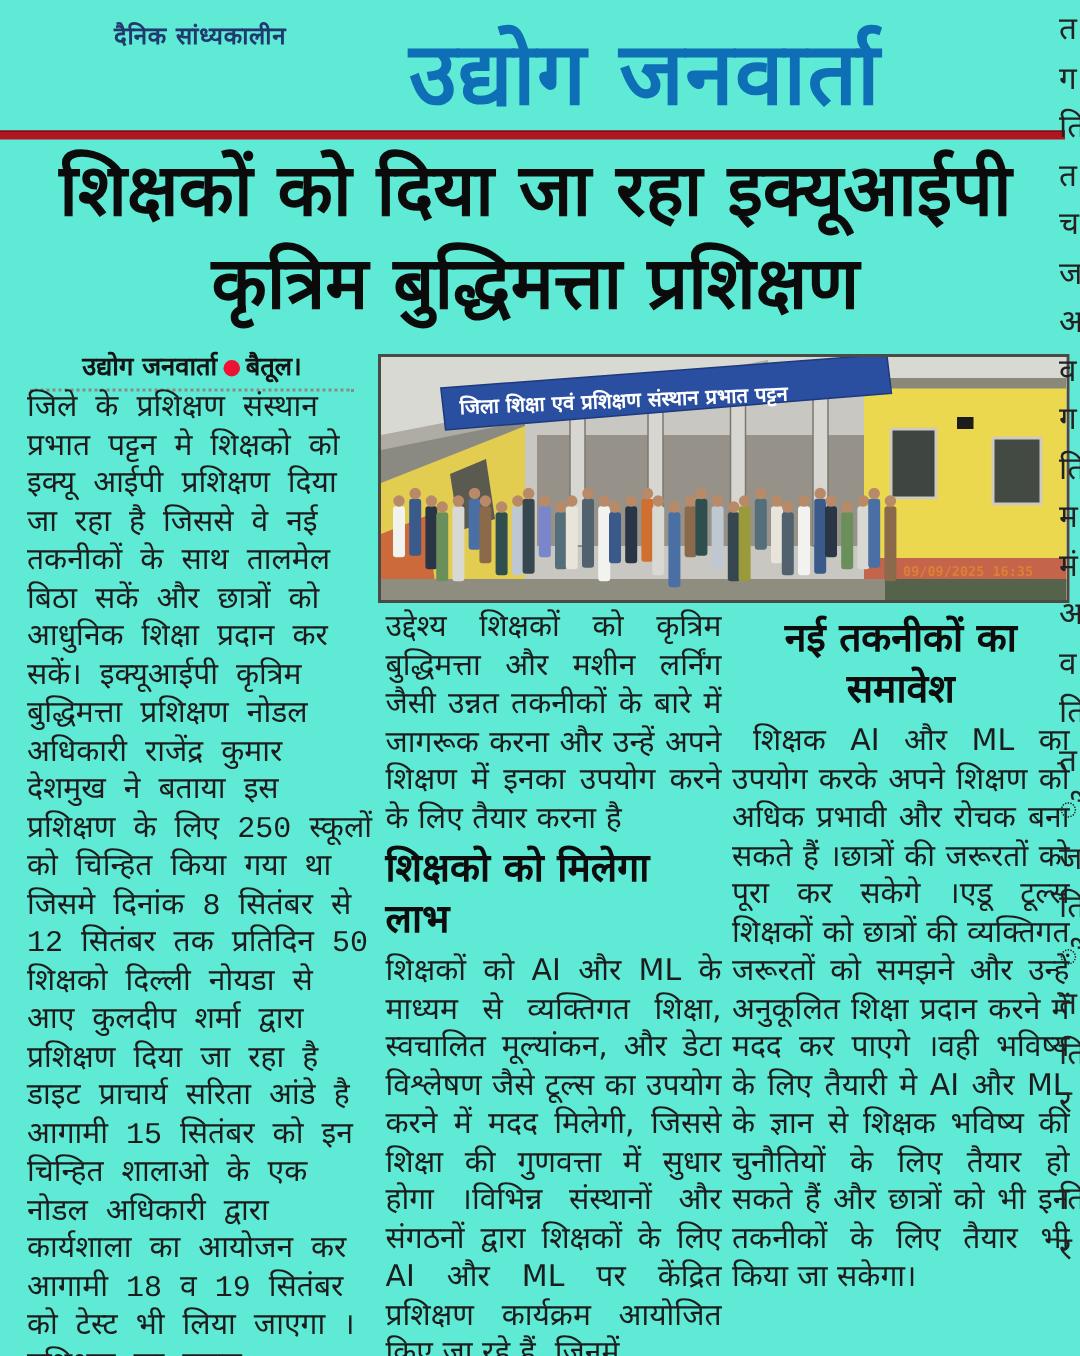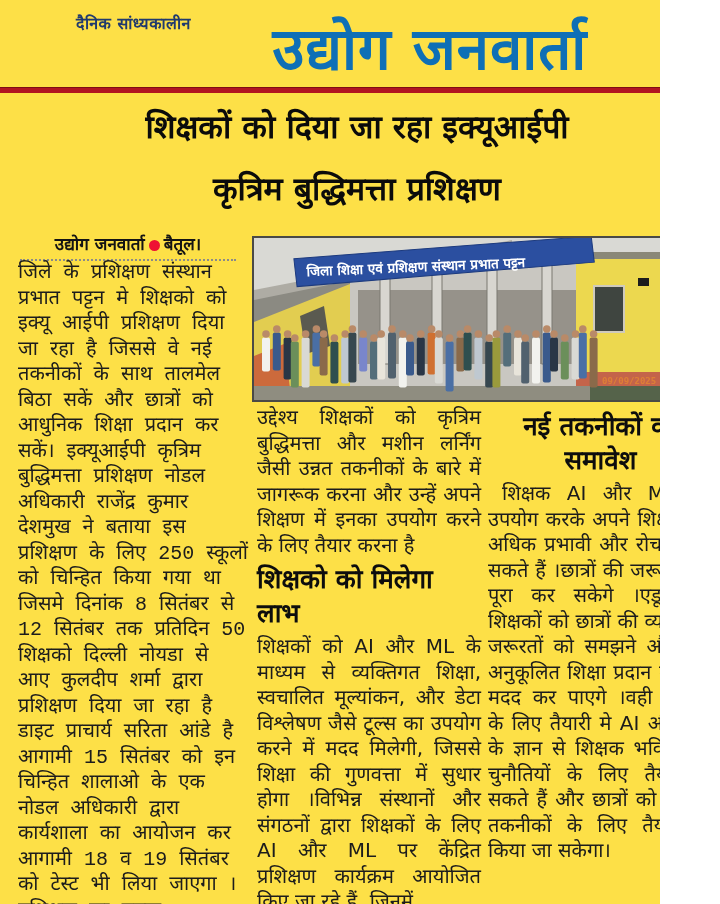--- a/index.html
+++ b/index.html
@@ -1,37 +1,37 @@
 <!DOCTYPE html>
 <html><head>
 <meta charset="utf-8">
 <style>
   html,body{margin:0;padding:0;}
   .page{
-    position:relative;width:660px;height:904px;background:#fde047;
+    position:relative;width:720px;height:904px;background:#5eead4;
     overflow:hidden;font-family:"DejaVu Sans",sans-serif;color:#1b1b1b;
   }
   
   .tagline{
     position:absolute;left:76px;top:12px;font-size:16px;font-weight:bold;
     color:#203a6e;letter-spacing:.5px;
   }
   .masthead-title{
     position:absolute;left:150px;top:14px;width:560px;text-align:center;
     font-size:58px;font-weight:bold;color:#0e6fb6;line-height:70px;
     letter-spacing:1px;white-space:nowrap;
   }
   .red-rule{
     position:absolute;left:0;top:87px;width:710px;height:5px;background:#b11520;
     border-top:1px solid #7e0d14;
   }
   
   .headline{
     position:absolute;left:4px;top:96px;width:706px;text-align:center;
-    font-weight:bold;color:#0b0b0b;font-size:32px;line-height:62px;
+    font-weight:bold;color:#0b0b0b;font-size:48px;line-height:62px;
   }
   
   .byline{
     position:absolute;left:20px;top:232px;width:216px;text-align:center;
     font-size:17px;font-weight:bold;color:#141414;padding-bottom:4px;
     border-bottom:2px dotted #8a8a8a;white-space:nowrap;
   }
   .byline .dot{
     display:inline-block;width:11px;height:11px;border-radius:50%;
     background:#ee1133;margin:0 4px;vertical-align:middle;

